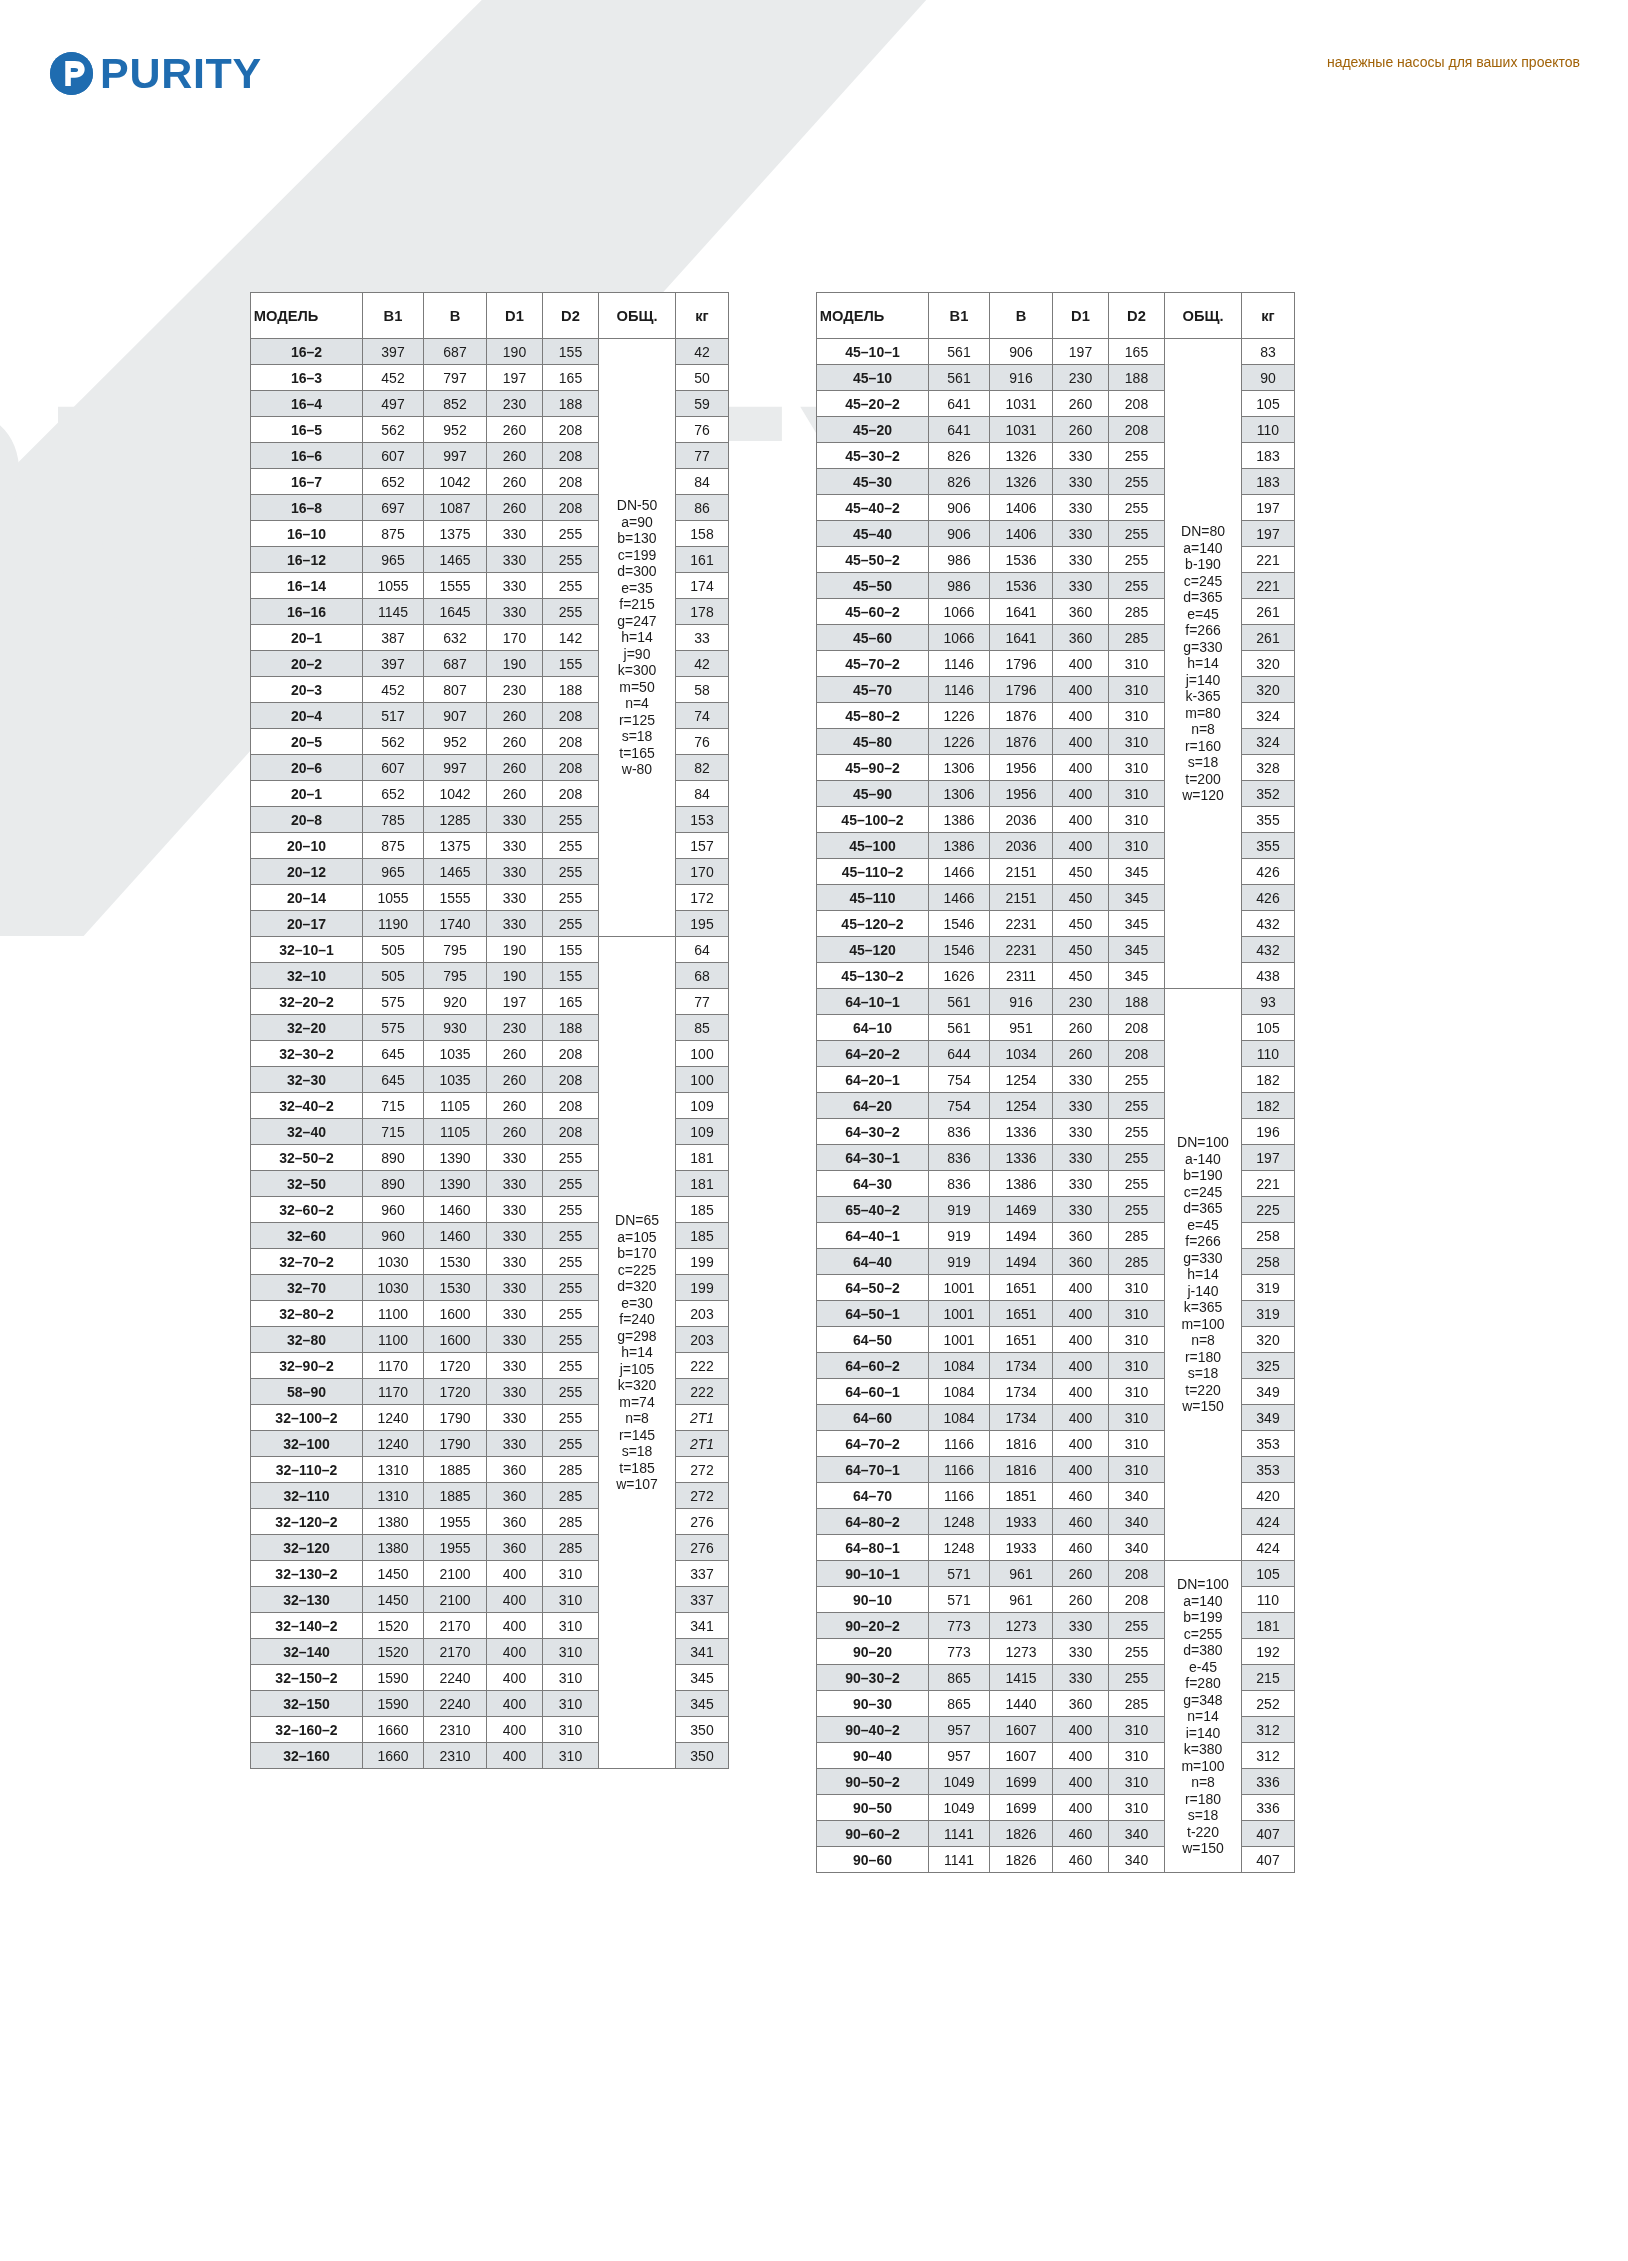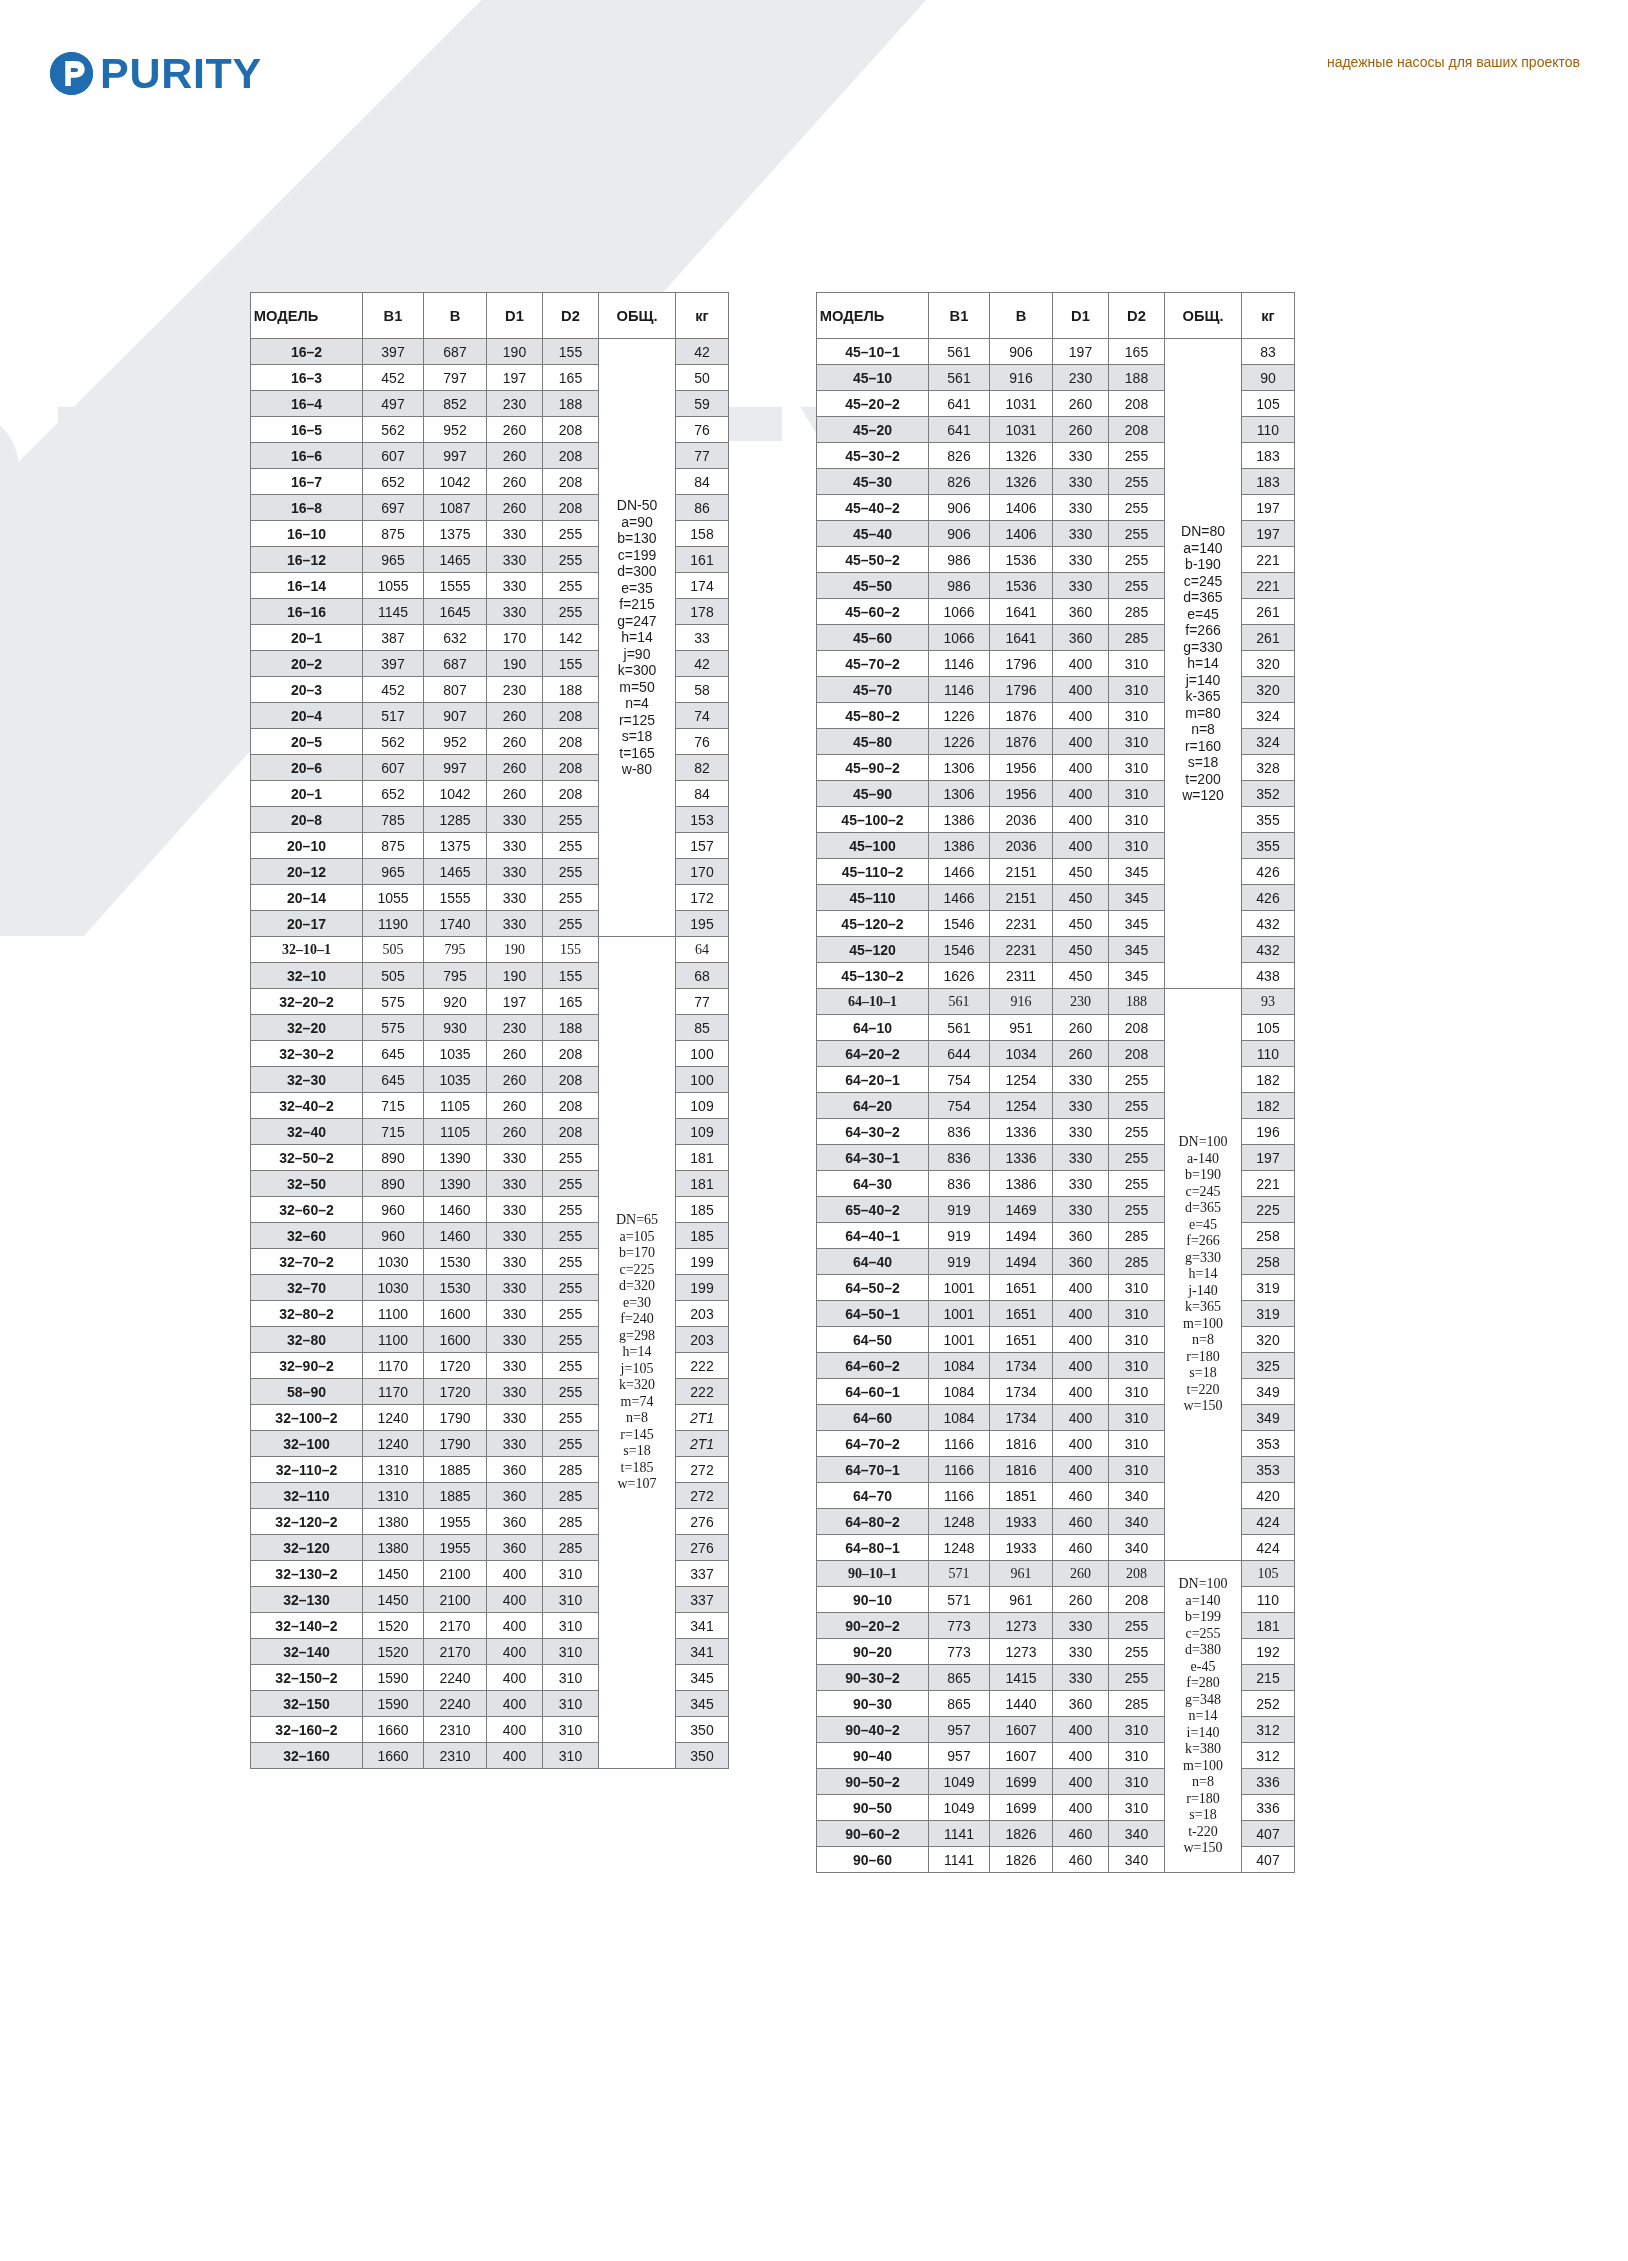--- a/index.html
+++ b/index.html
@@ -127,21 +127,21 @@
     font-size:13.3px;
     line-height:1.18;
     text-align:left;
     padding:4.2px 4.2px;
     vertical-align:middle;
     white-space:pre-line;
     background:#ffffff !important;
   }
   td.c-kg { font-size:14px; }
   td.italic { font-style:italic; }
-  tr.group-gap td { border-top:1.4px solid #7b7b7b;font-family:Liberation Serif, serif; }
+  tr.group-gap td { border-top:1.4px solid #7b7b7b; }
 </style>
 </head>
 <body>
 
 <div class="page">
 
   <div class="wm-shape"></div>
   <div class="wm-text">PURITY</div>
 
   <div class="header">

